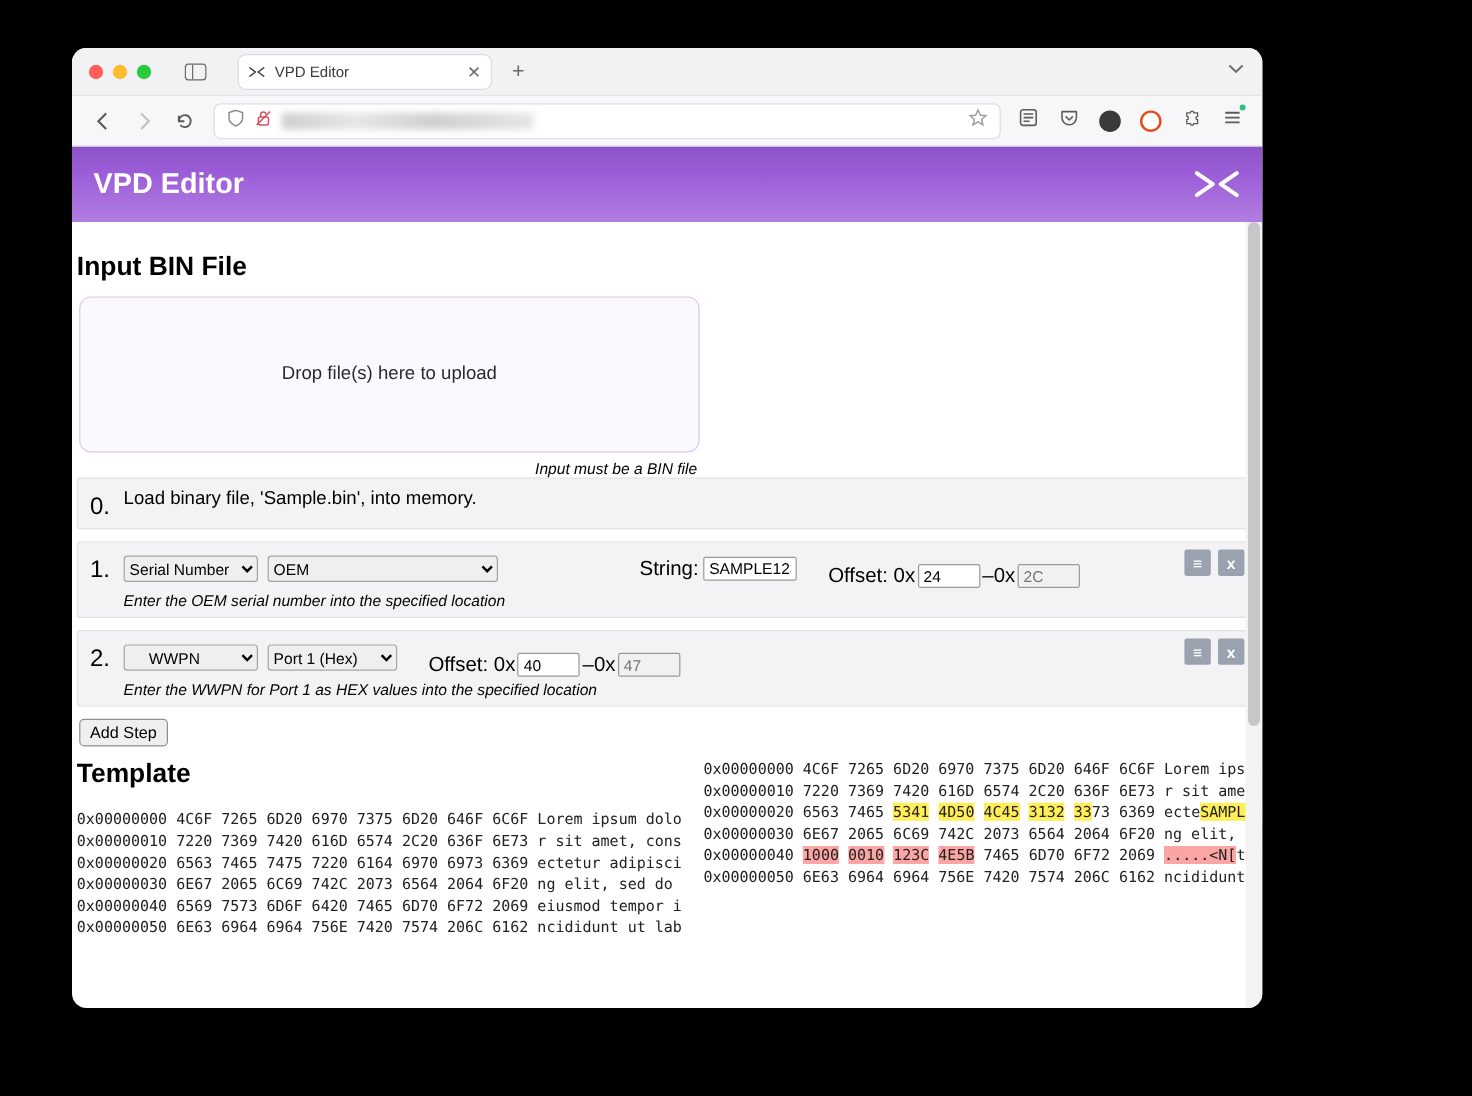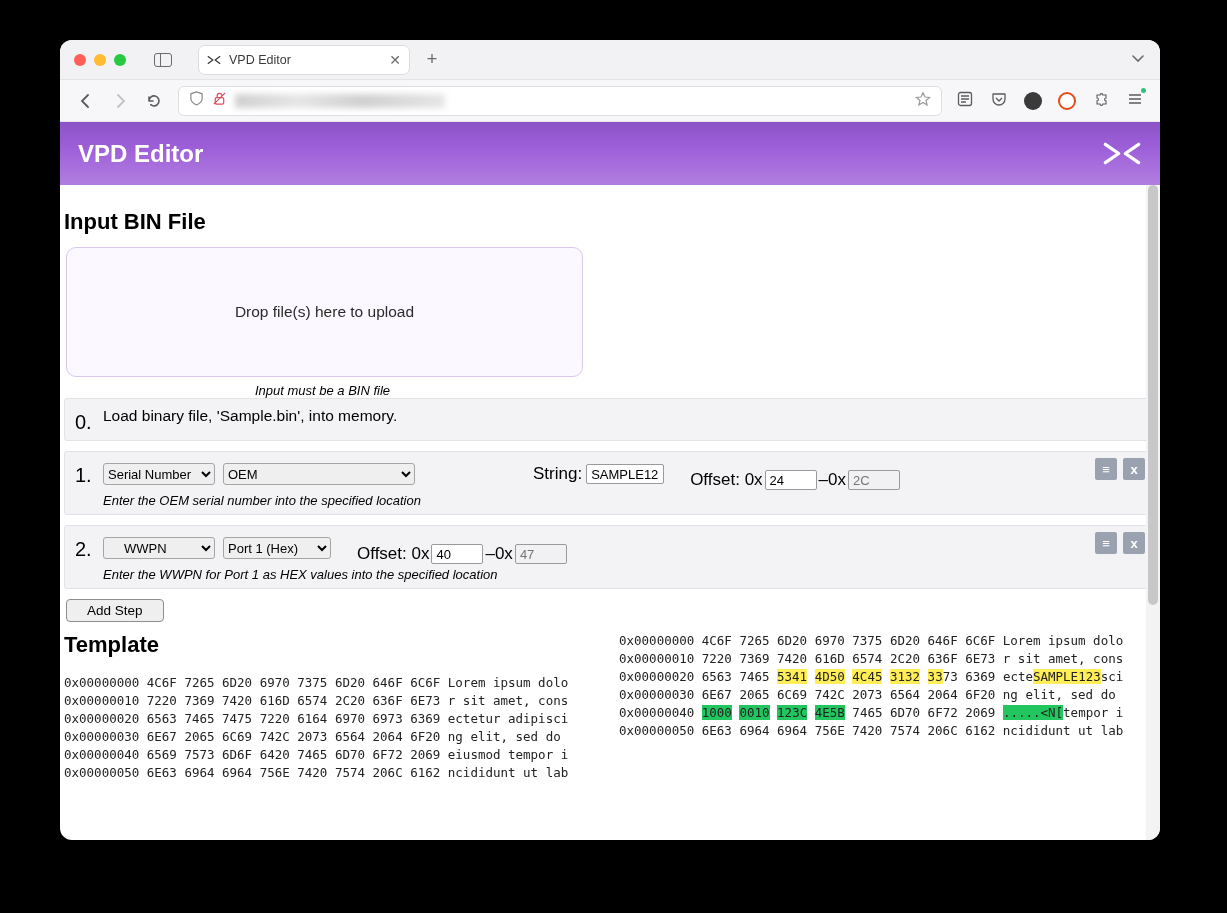--- a/index.html
+++ b/index.html
@@ -10,21 +10,21 @@
     width: 1227px;
     height: 913px;
     overflow: hidden;
     position: relative;
   }
   
   .window {
     position: absolute;
     left: 60px;
     top: 40px;
-    width: 1100px;
+    width: 992px;
     height: 800px;
     background: #fff;
     border-radius: 12px;
     overflow: hidden;
     box-shadow: 0 0 0 1px rgba(0,0,0,0.1);
     display: flex;
     flex-direction: column;
   }
   .titlebar {
     height: 40px;
@@ -112,21 +112,21 @@
     width: 517px;
     height: 130px;
     border:1px solid #d8c9ed;
     border-radius:10px;
     background: #fbf8ff;
     display:flex; align-items:center; justify-content:center;
     color:#2b2b2b;
     font-size:15.5px;
     margin-left:2px;
   }
-  .drop-hint{ font-style:italic; font-size:13px; text-align:center; width:517px; margin-top:6px;}
+  .drop-hint{ font-style:italic; font-size:13px; text-align:right; width:517px; margin-top:6px;}
   .step {
     background:#f3f3f5;
     border:1px solid #e3e3e7;
     border-radius:3px;
     margin-bottom:10px;
     padding: 6px 10px 6px 6px;
     display:flex;
     gap:8px;
     align-items:flex-start;
   }
@@ -152,38 +152,38 @@
   .step input.w80{width:78px;}
   .step input.w54{width:52px;}
   .step .actions { display:flex; gap:6px; align-items:flex-start;}
   .step .actbtn{
     width:22px; height:22px; background:#9ba2af; color:#fff;
     display:flex; align-items:center; justify-content:center;
     font-size:13px; font-weight:700; border-radius:2px; cursor:pointer;
   }
   .addstep{
     font-size:13.5px;
-    padding:3px 20px;
+    padding:3px 8px;
     border:1px solid #8e8e8e;
     border-radius:4px;
     background:#efefef;
     cursor:pointer;
     margin-left:2px;
   }
   .hex-cols { display:flex; gap:18px; margin-top:10px;}
   .hex-col h2 { font-size:22px; font-weight:700; margin: 0 0 16px 0;}
   .hex {
     font-family: Menlo, Consolas, monospace;
     font-size:12.5px;
     line-height:18px;
     white-space:pre;
     color:#222;
   }
   .hl { background:#ffee58; }
-  .hl2 { background:#22c55e;text-align:right; }
+  .hl2 { background:#fca5a5;text-align:right; }
   .scrollbar-fake{
     position:absolute; right:0; top:63px; bottom:0; width:14px;
     background:#f3f3f3;
   }
   .scrollbar-thumb{
     position:absolute; left:2px; right:2px;
     top:0; height:420px;
     background:#c7c7c9; border-radius:6px;
   }
   .sel1{width:112px;} .sel2{width:192px;}

